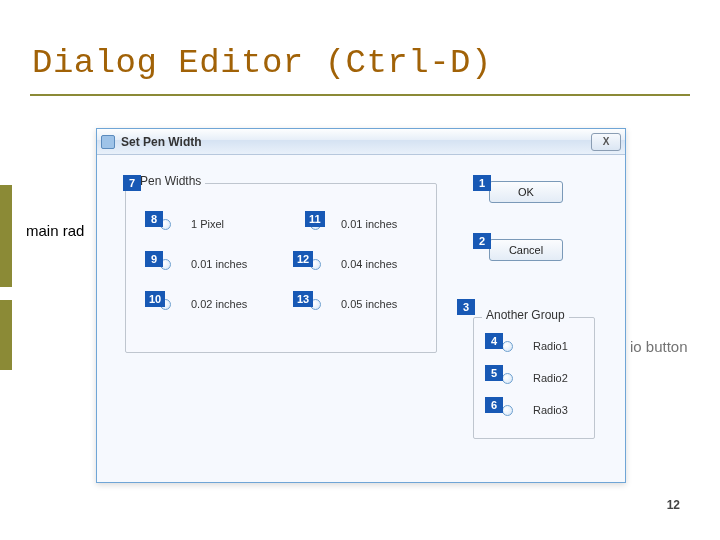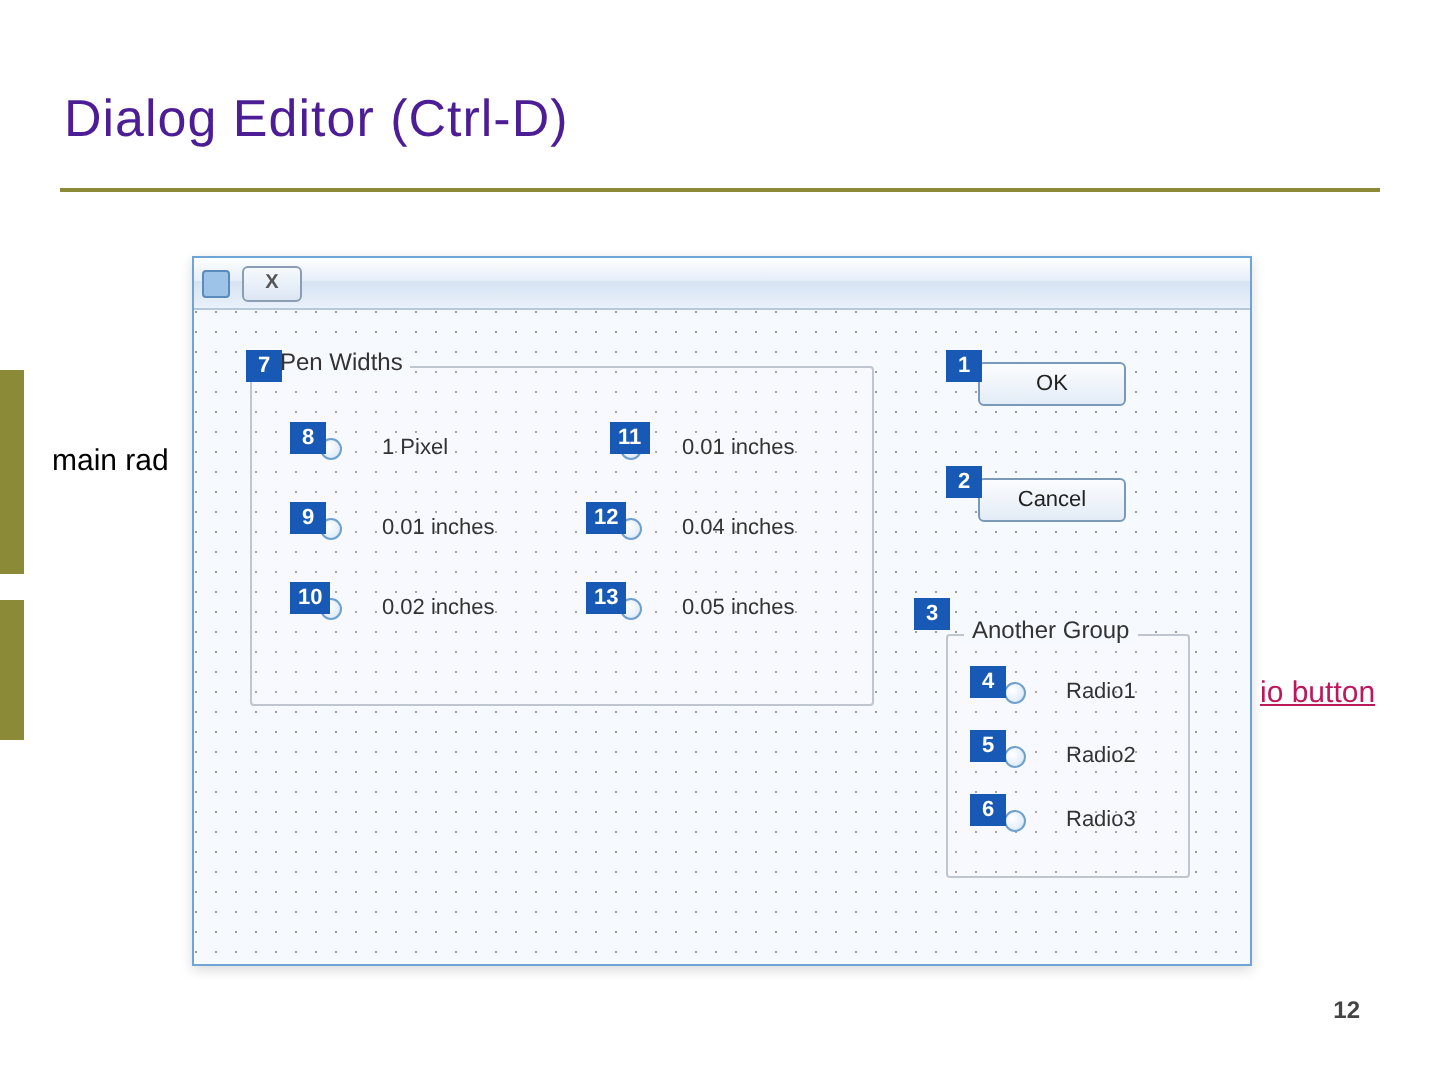--- a/index.html
+++ b/index.html
@@ -15,24 +15,25 @@
   .accent-bar {
     position: absolute;
     left: 0;
     width: 12px;
     background: #8b8a36;
   }
   .slide-title {
     position: absolute;
     left: 32px;
     top: 44px;
-    font-size: 26px;
-    color: #4c1d95;
+    font-size: 34px;
+    color: #a16207;
     font-weight: 400;
     letter-spacing: 0.5px;
+    font-family: Liberation Mono, monospace;
   }
   .title-rule {
     position: absolute;
     left: 30px;
     top: 94px;
     width: 660px;
     height: 2px;
     background: #8b8a36;
   }
   .left-note {
@@ -40,23 +41,22 @@
     left: 26px;
     top: 222px;
     font-size: 15px;
     color: #000000;
   }
   .right-note {
     position: absolute;
     left: 630px;
     top: 338px;
     font-size: 15px;
-    color: #be185d;
+    color: #737373;
     white-space: nowrap;
-    text-decoration: underline;
   }
   .page-num {
     position: absolute;
     right: 40px;
     bottom: 28px;
     font-size: 12px;
     font-weight: 700;
     color: #444;
   }
   
@@ -169,20 +169,21 @@
 <div class="slide-title">Dialog Editor (Ctrl-D)</div>
 <div class="title-rule"></div>
 
 <div class="left-note">main rad</div>
 <div class="right-note">io button</div>
 <div class="page-num">12</div>
 
 <div class="dialog">
   <div class="titlebar">
     <div class="sysicon"></div>
+    <div class="title-text">Set Pen Width</div>
     <div class="close-btn">
       <span>X</span>
     </div>
   </div>
 
   <div class="editor-body">
 
     <div class="groupbox group-pen">
       <span class="legend">Pen Widths</span>
 

